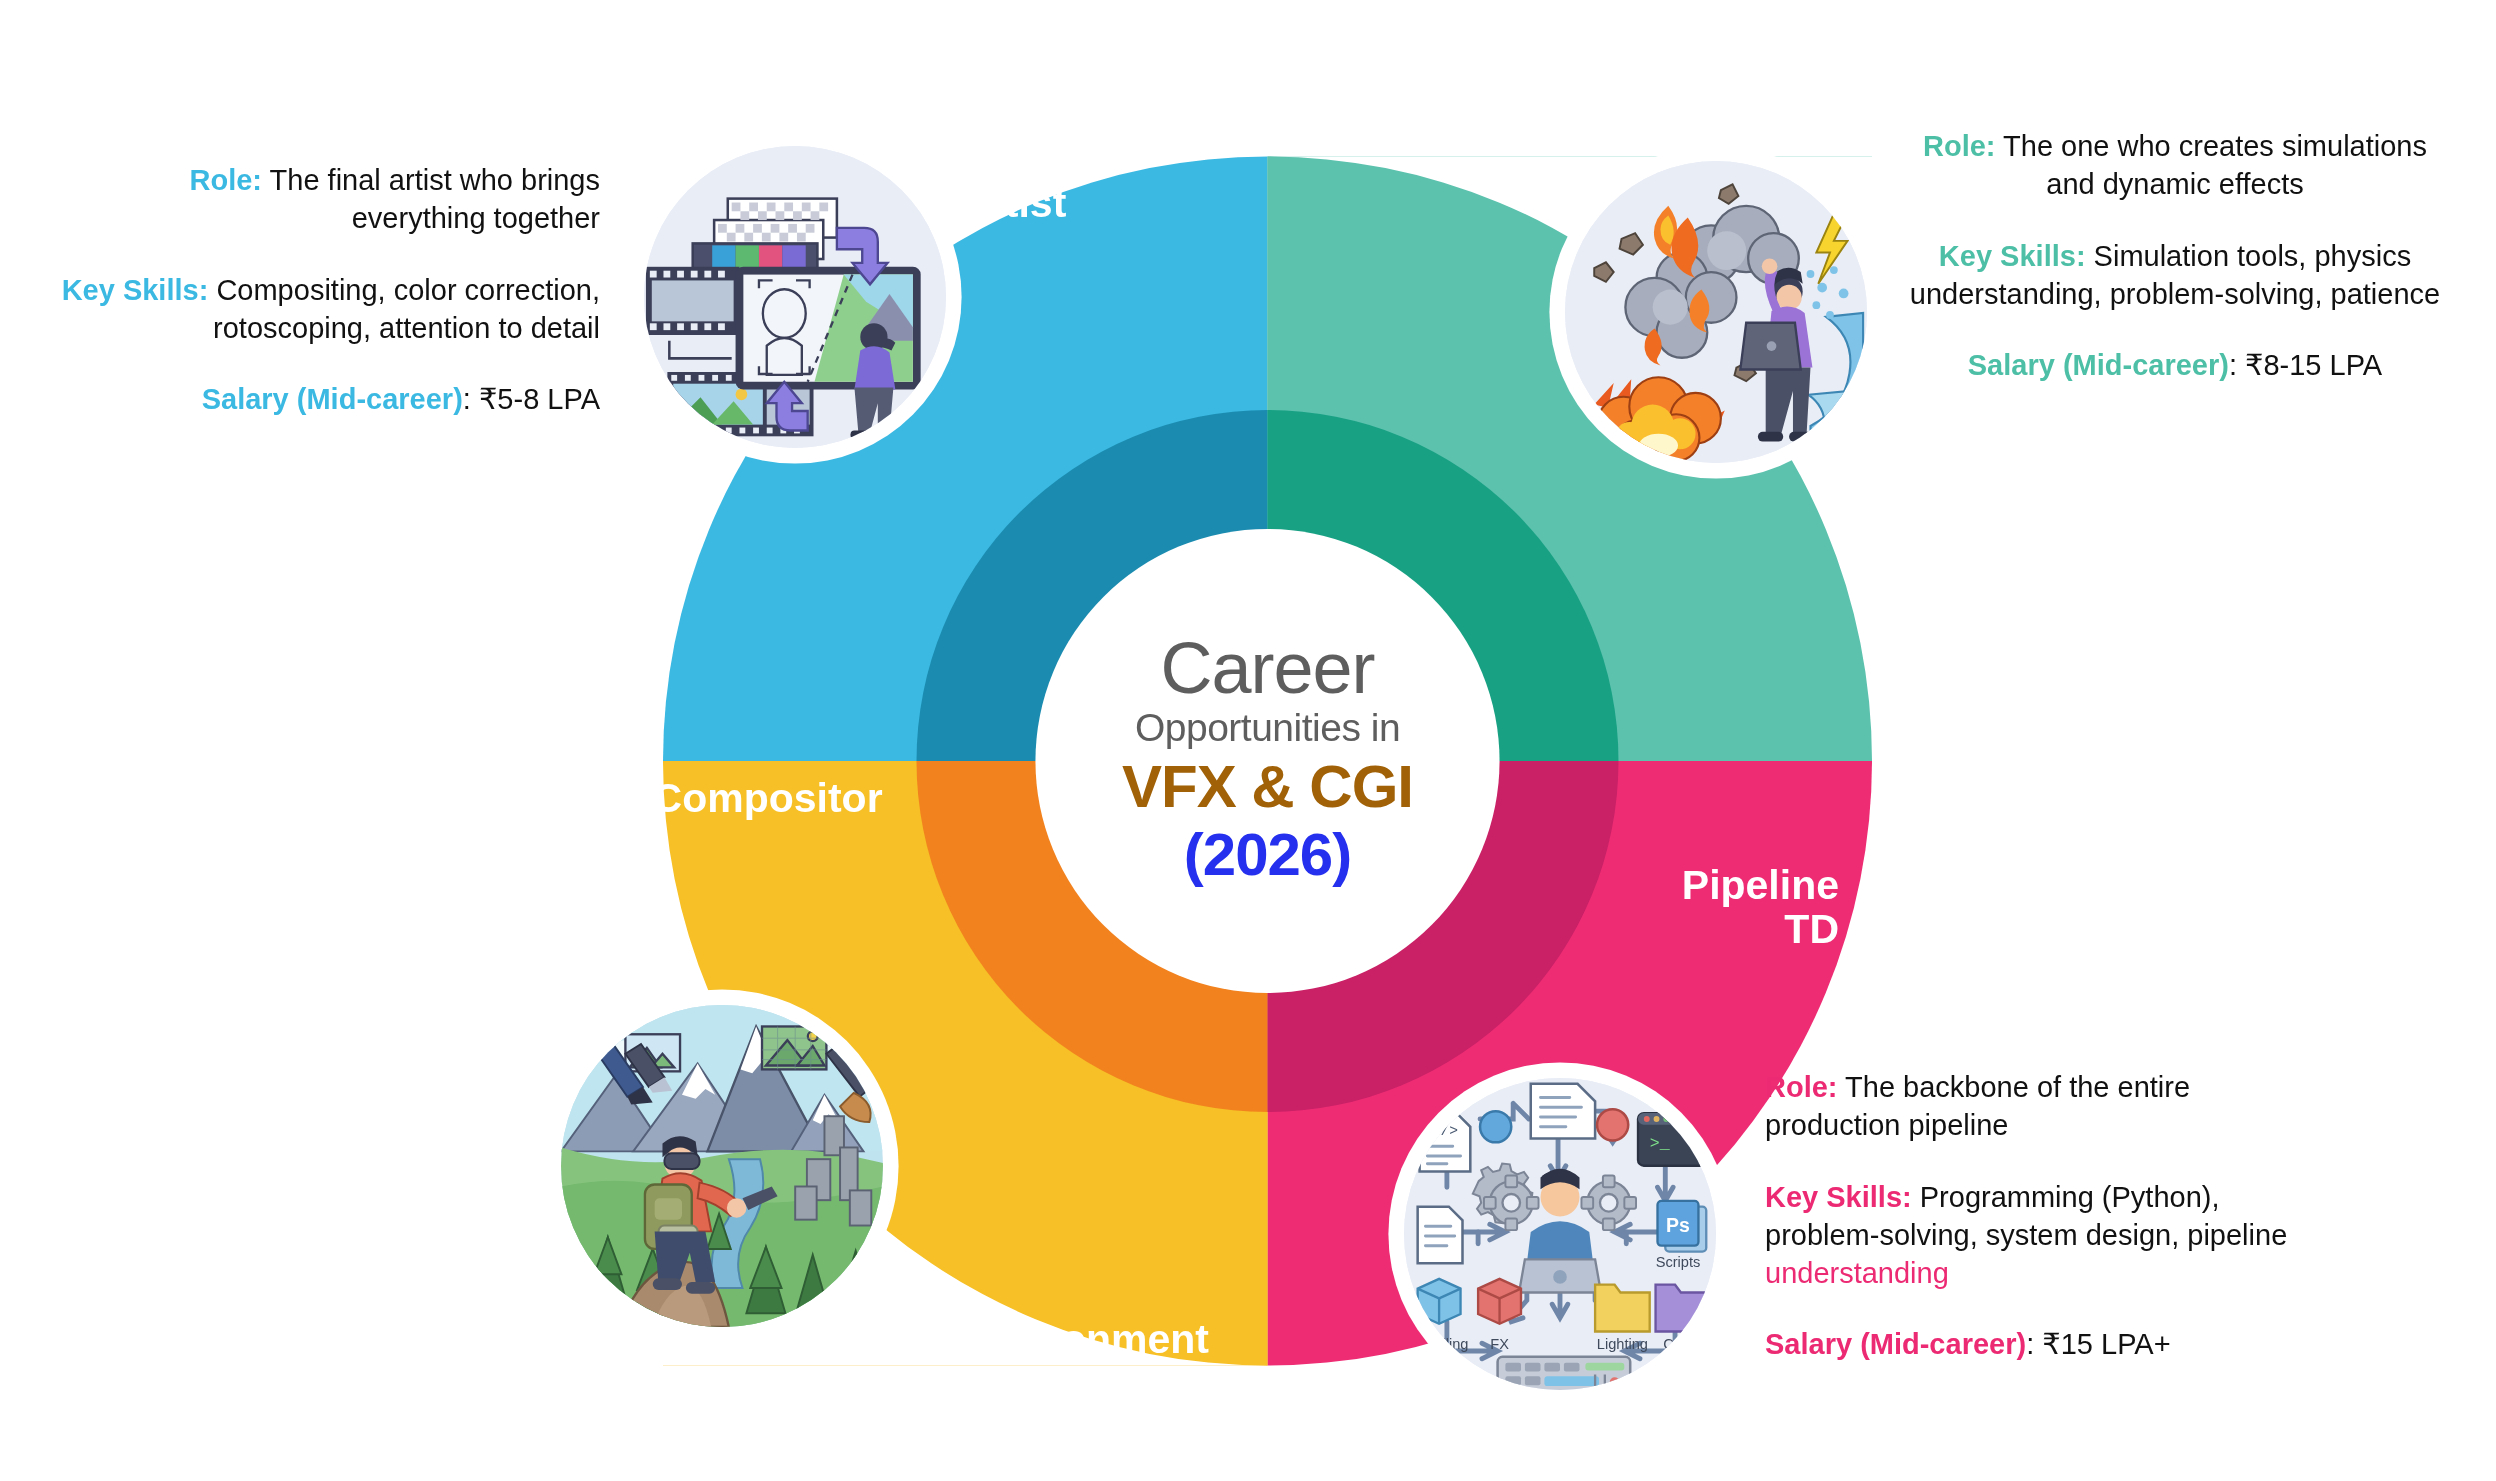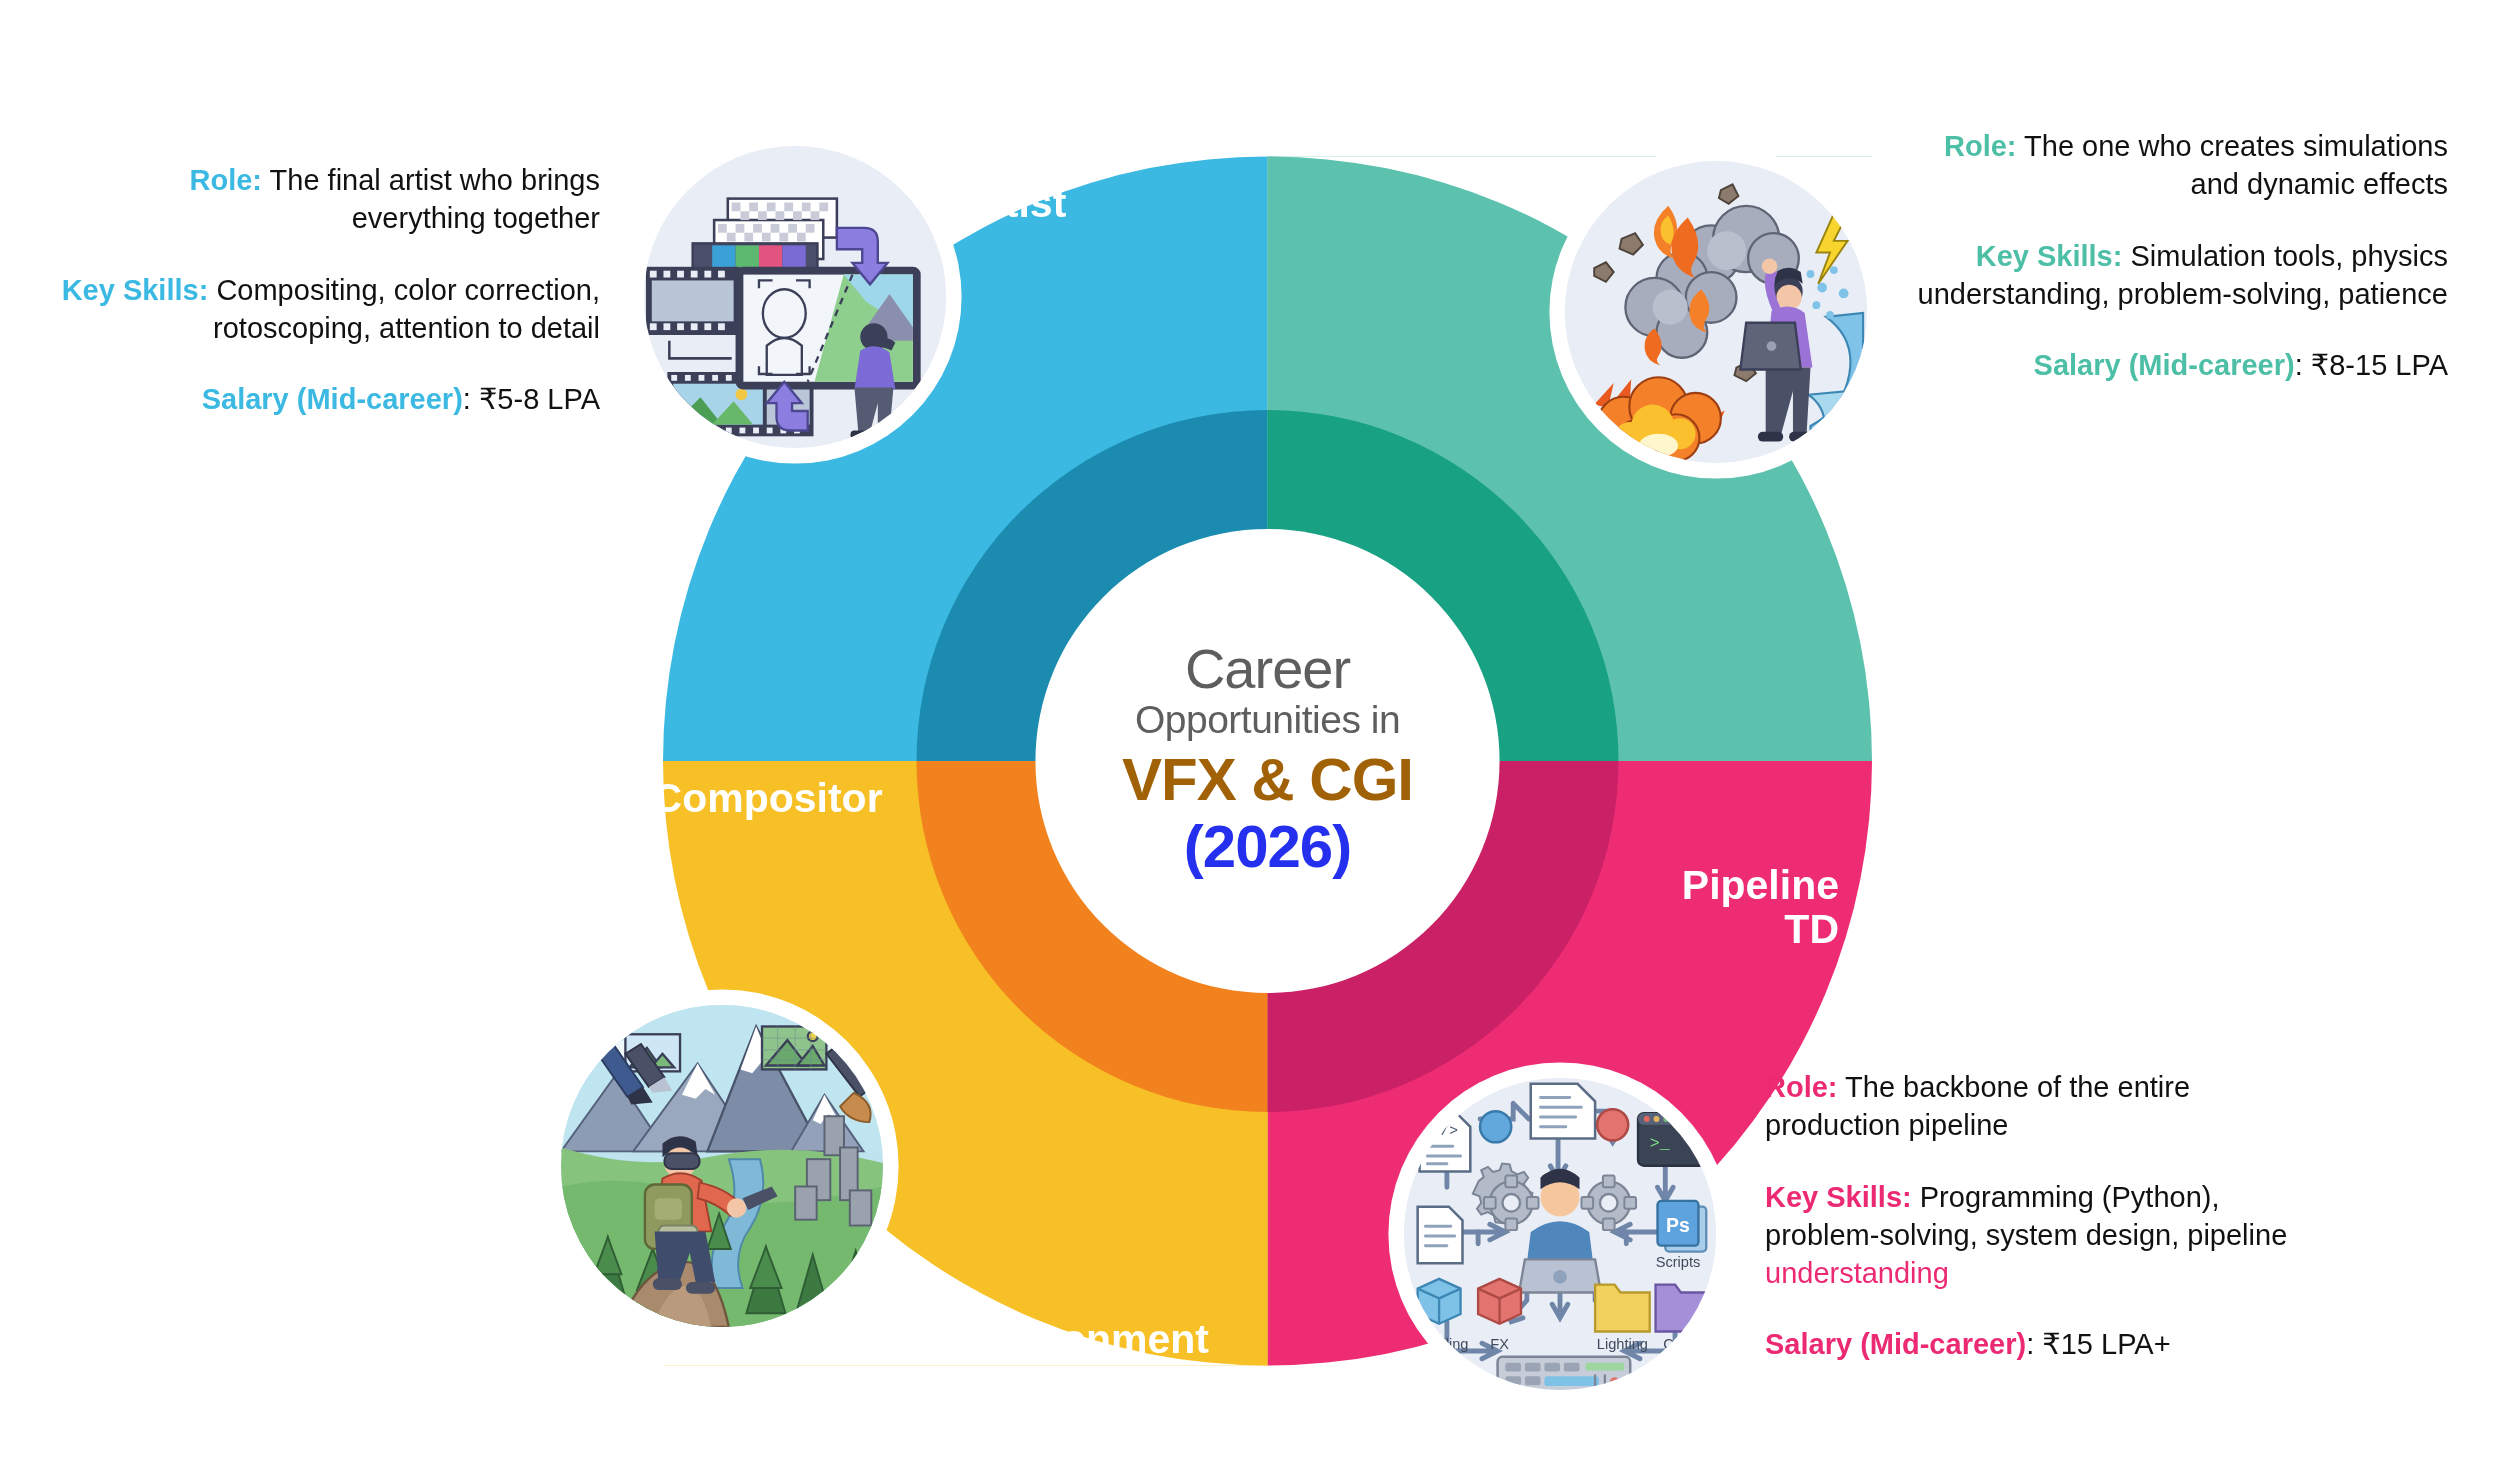--- a/index.html
+++ b/index.html
@@ -10,21 +10,21 @@
   
   .wheel{position:absolute;left:546px;top:59px;width:1443px;height:1404px;}
   .wheel svg{position:absolute;left:0;top:0;width:100%;height:100%;}
 
   .center-circle{
     position:absolute;left:50%;top:50%;transform:translate(-50%,-50%);
     width:456px;height:456px;border-radius:50%;background:#ffffff;
     display:flex;flex-direction:column;align-items:center;justify-content:center;
     text-align:center;box-shadow:0 0 0 0 rgba(0,0,0,0);
   }
-  .c-line1{font-size:56px;font-weight:400;color:#5e5e5e;line-height:.95;letter-spacing:-1px;}
+  .c-line1{font-size:72px;font-weight:400;color:#5e5e5e;line-height:.95;letter-spacing:-1px;}
   .c-line2{font-size:39px;font-weight:400;color:#5e5e5e;line-height:1.15;letter-spacing:-0.5px;margin-top:3px;}
   .c-line3{font-size:60px;font-weight:700;color:#a16207;line-height:1.12;margin-top:3px;letter-spacing:-1px;}
   .c-line4{font-size:60px;font-weight:700;color:#2430ee;line-height:1.12;letter-spacing:-1px;}
 
   
   .q-label{position:absolute;color:#fff;font-weight:700;font-size:41px;line-height:1.08;}
   .q-compositor{left:14.6px;top:717px;width:322px;text-align:right;}
   .q-fx{left:351px;top:122px;width:322px;text-align:left;}
   .q-pipeline{left:1059px;top:804px;width:234px;text-align:right;}
   .q-env{left:341px;top:1258px;width:322px;text-align:right;}
@@ -37,21 +37,21 @@
   .bub-env{left:561px;top:1005px;width:322px;height:322px;}
   .bub-pipe{left:1404px;top:1078px;width:312px;height:312px;}
   .bubble svg{display:block;width:100%;height:100%;}
 
   
   .panel{position:absolute;width:546px;font-size:29px;line-height:1.32;color:#111;}
   .panel p{margin:0 0 33px 0;}
   .panel p:last-child{margin-bottom:0;}
   .panel b{font-weight:700;}
   .p-comp{left:54px;top:161px;text-align:right;}
-  .p-fx{left:1902px;top:127px;text-align:right;}
+  .p-fx{left:1902px;top:127px;text-align:center;}
   .p-env{left:14.6px;top:1034px;text-align:right;}
   .p-pipe{left:1765px;top:1068px;text-align:left;}
 
   .k-blue{color:#3bb9e3;}
   .k-green{color:#4cbfa6;}
   .k-orange{color:#f58220;}
   .k-pink{color:#ec2a73;}
 </style>
 </head>
 <body>

